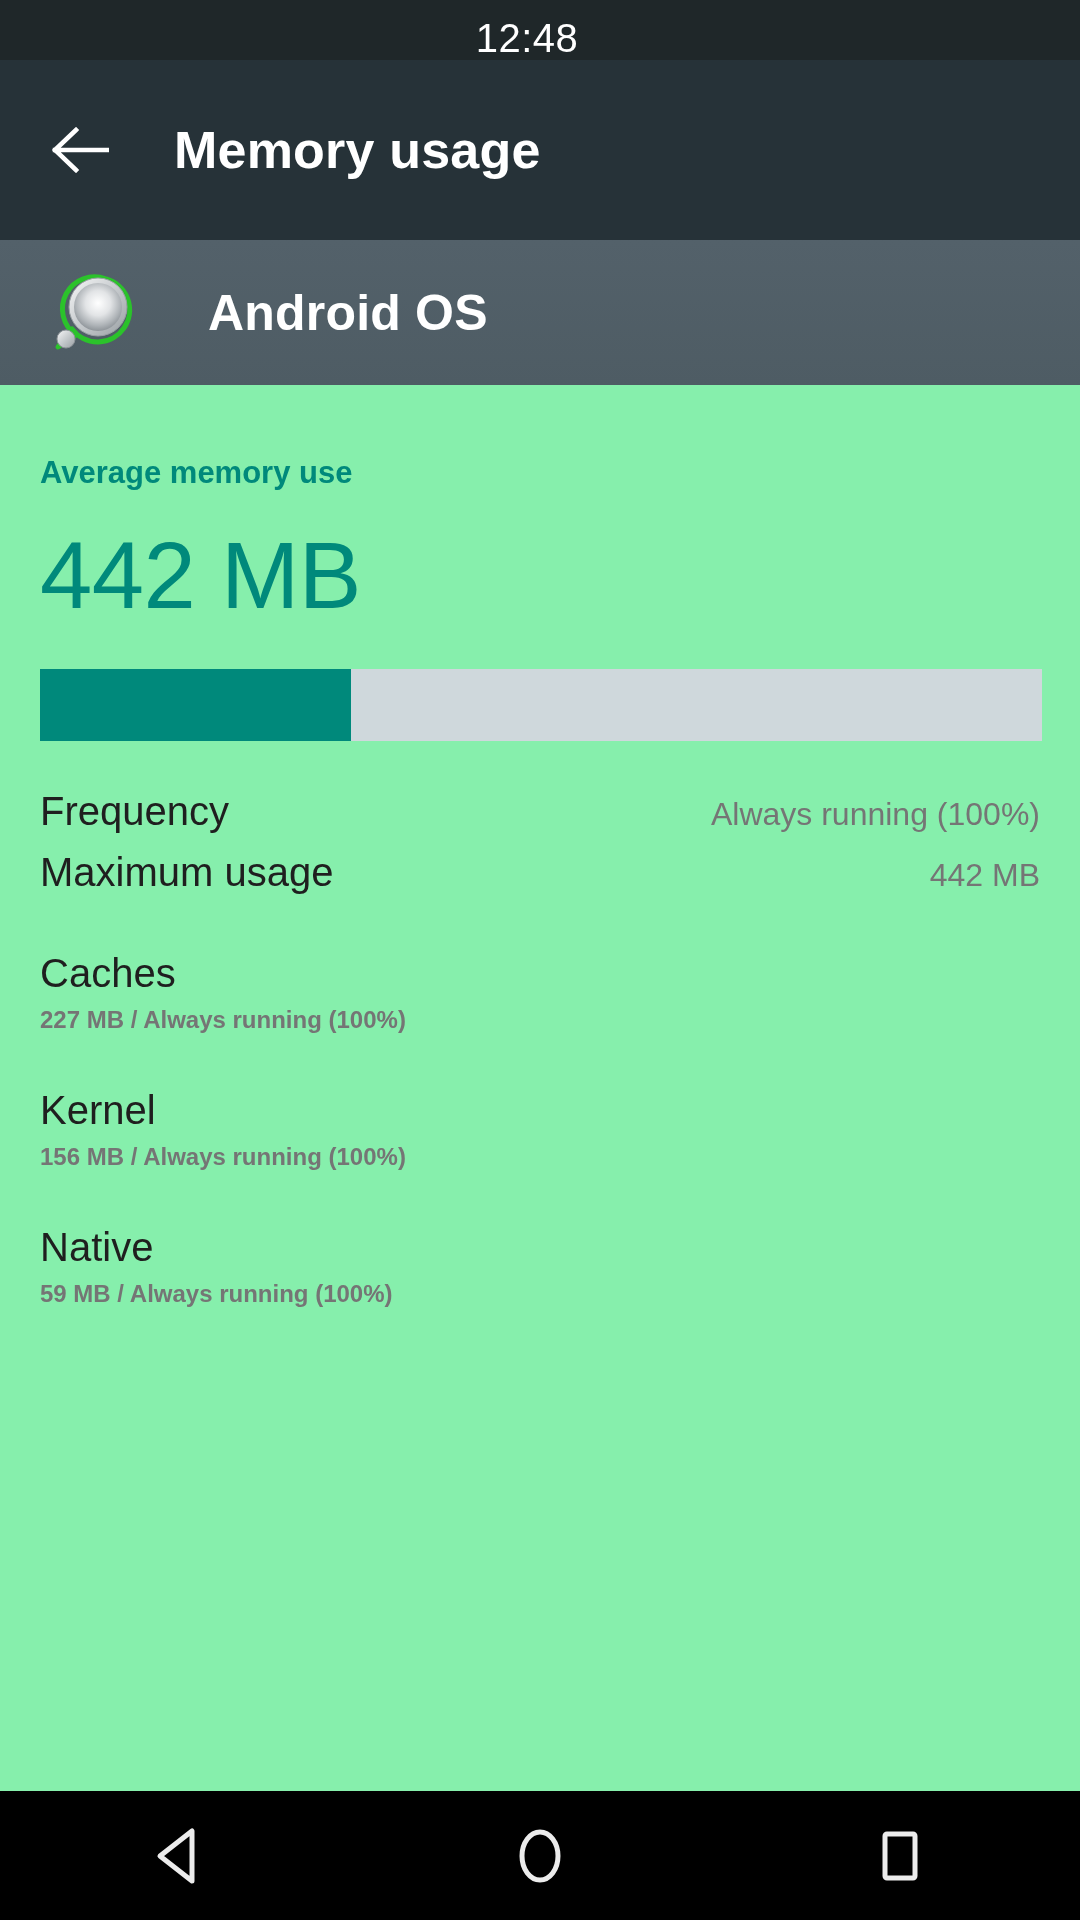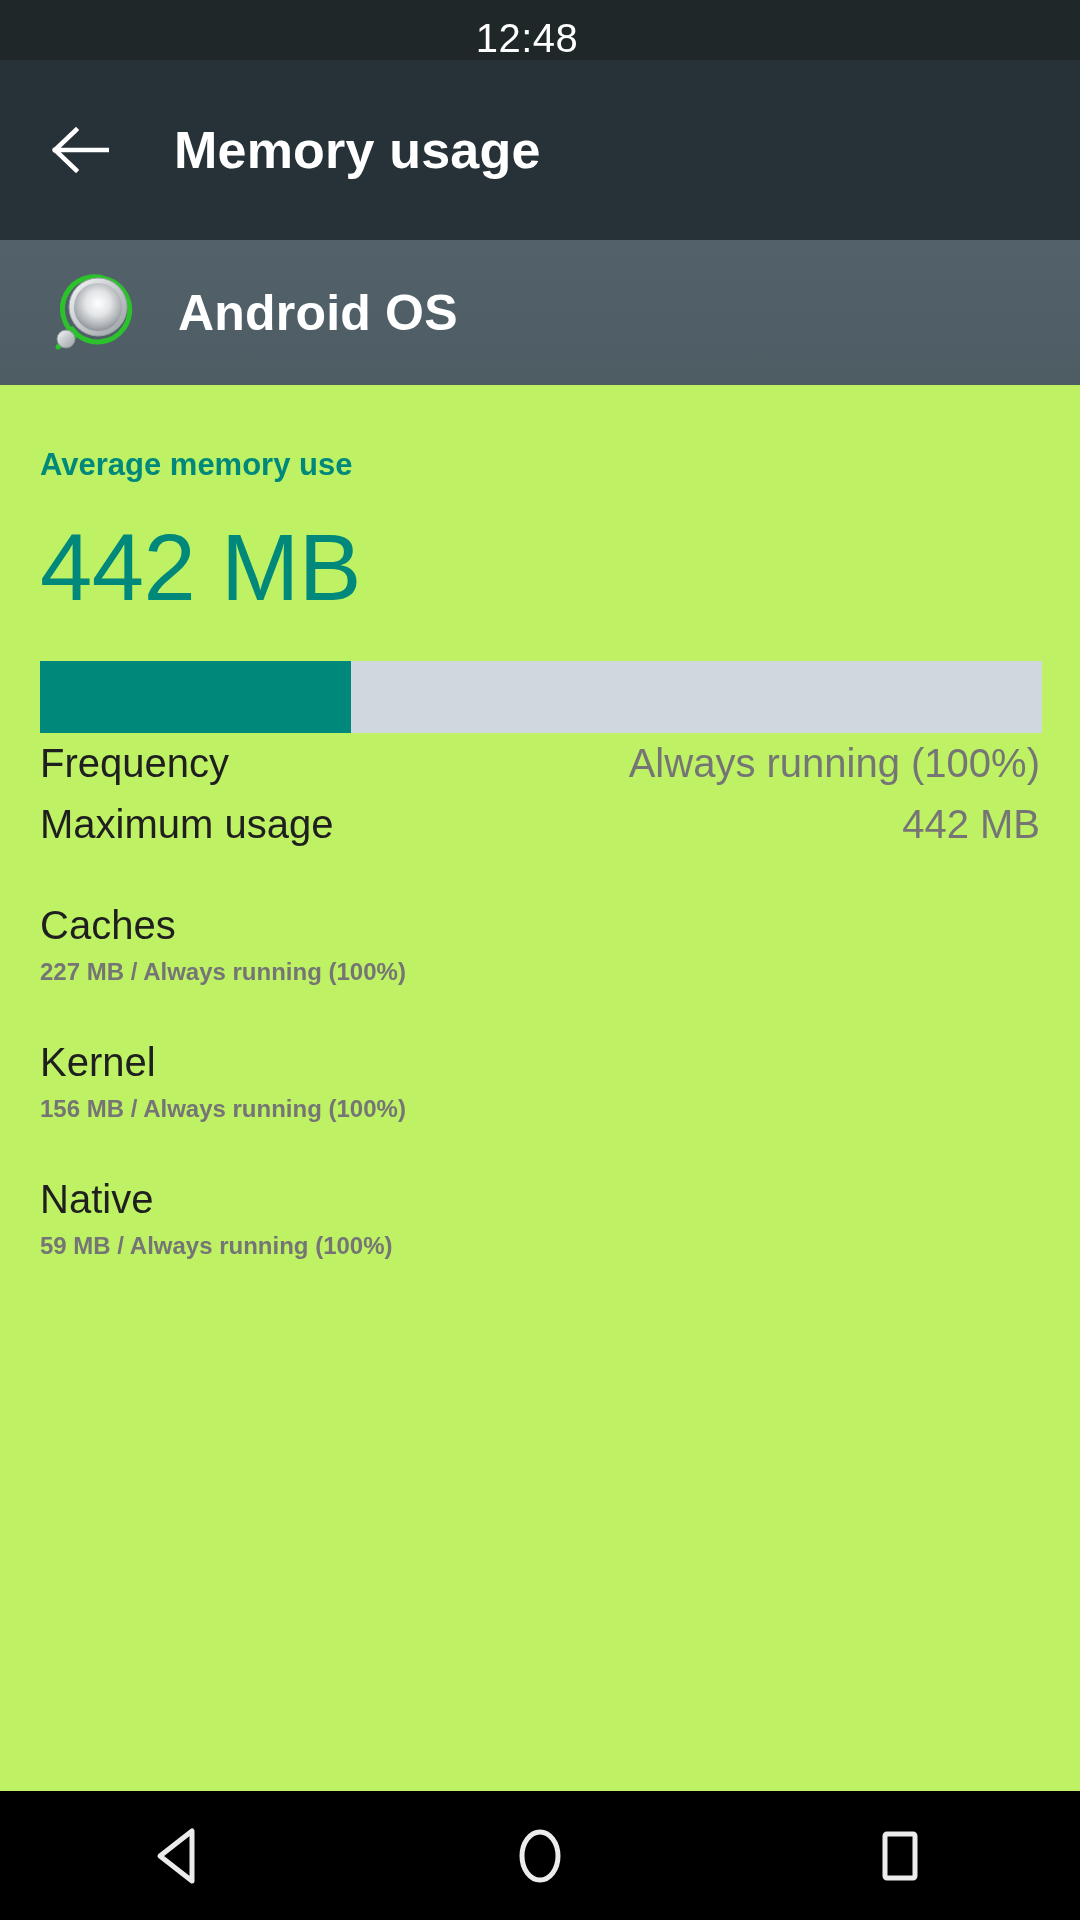--- a/index.html
+++ b/index.html
@@ -63,32 +63,32 @@
     display:flex;
     align-items:center;
     padding-left:46px;
   }
   .app-icon { width:92px; height:92px; flex:none; position:relative; }
   .app-icon svg { display:block; }
   .app-header-title {
     color:#FFFFFF;
     font-size:50px;
     font-weight:700;
-    margin-left:40px;
+    margin-left:70px;
     letter-spacing:0.2px;
   }
 
   
   .content {
     position:absolute;
     top:385px;
     left:0; right:0;
     bottom:129px;
-    background:#bef264;
-    padding:0 40px;
+    background:#86efac;
+    padding:8px 40px;
     overflow:hidden;
   }
 
   .section-label {
     color:#00897B;
     font-size:31px;
     font-weight:700;
     padding-top:62px;
   }
 
@@ -107,29 +107,29 @@
     width:1002px;
     background:#CFD8DC;
     position:relative;
   }
   .progress-fill {
     position:absolute;
     top:0; left:0; bottom:0;
     background:#00897B;
   }
 
-  .kv-list { }
+  .kv-list { margin-top:40px; }
   .kv-row {
     display:flex;
     align-items:baseline;
     justify-content:space-between;
     padding:8px 0;
   }
   .kv-key { color:#1F1F1F; font-size:40px; font-weight:400; }
-  .kv-val { color:#757575; font-size:40px; font-weight:400; text-align:right; }
+  .kv-val { color:#757575; font-size:32px; font-weight:400; text-align:right; }
 
   .details-label {
     color:#00897B;
     font-size:31px;
     font-weight:700;
     margin-top:55px;
   }
 
   .detail-list { margin-top:22px; }
   .detail-item { padding:26px 0 28px 0; }

